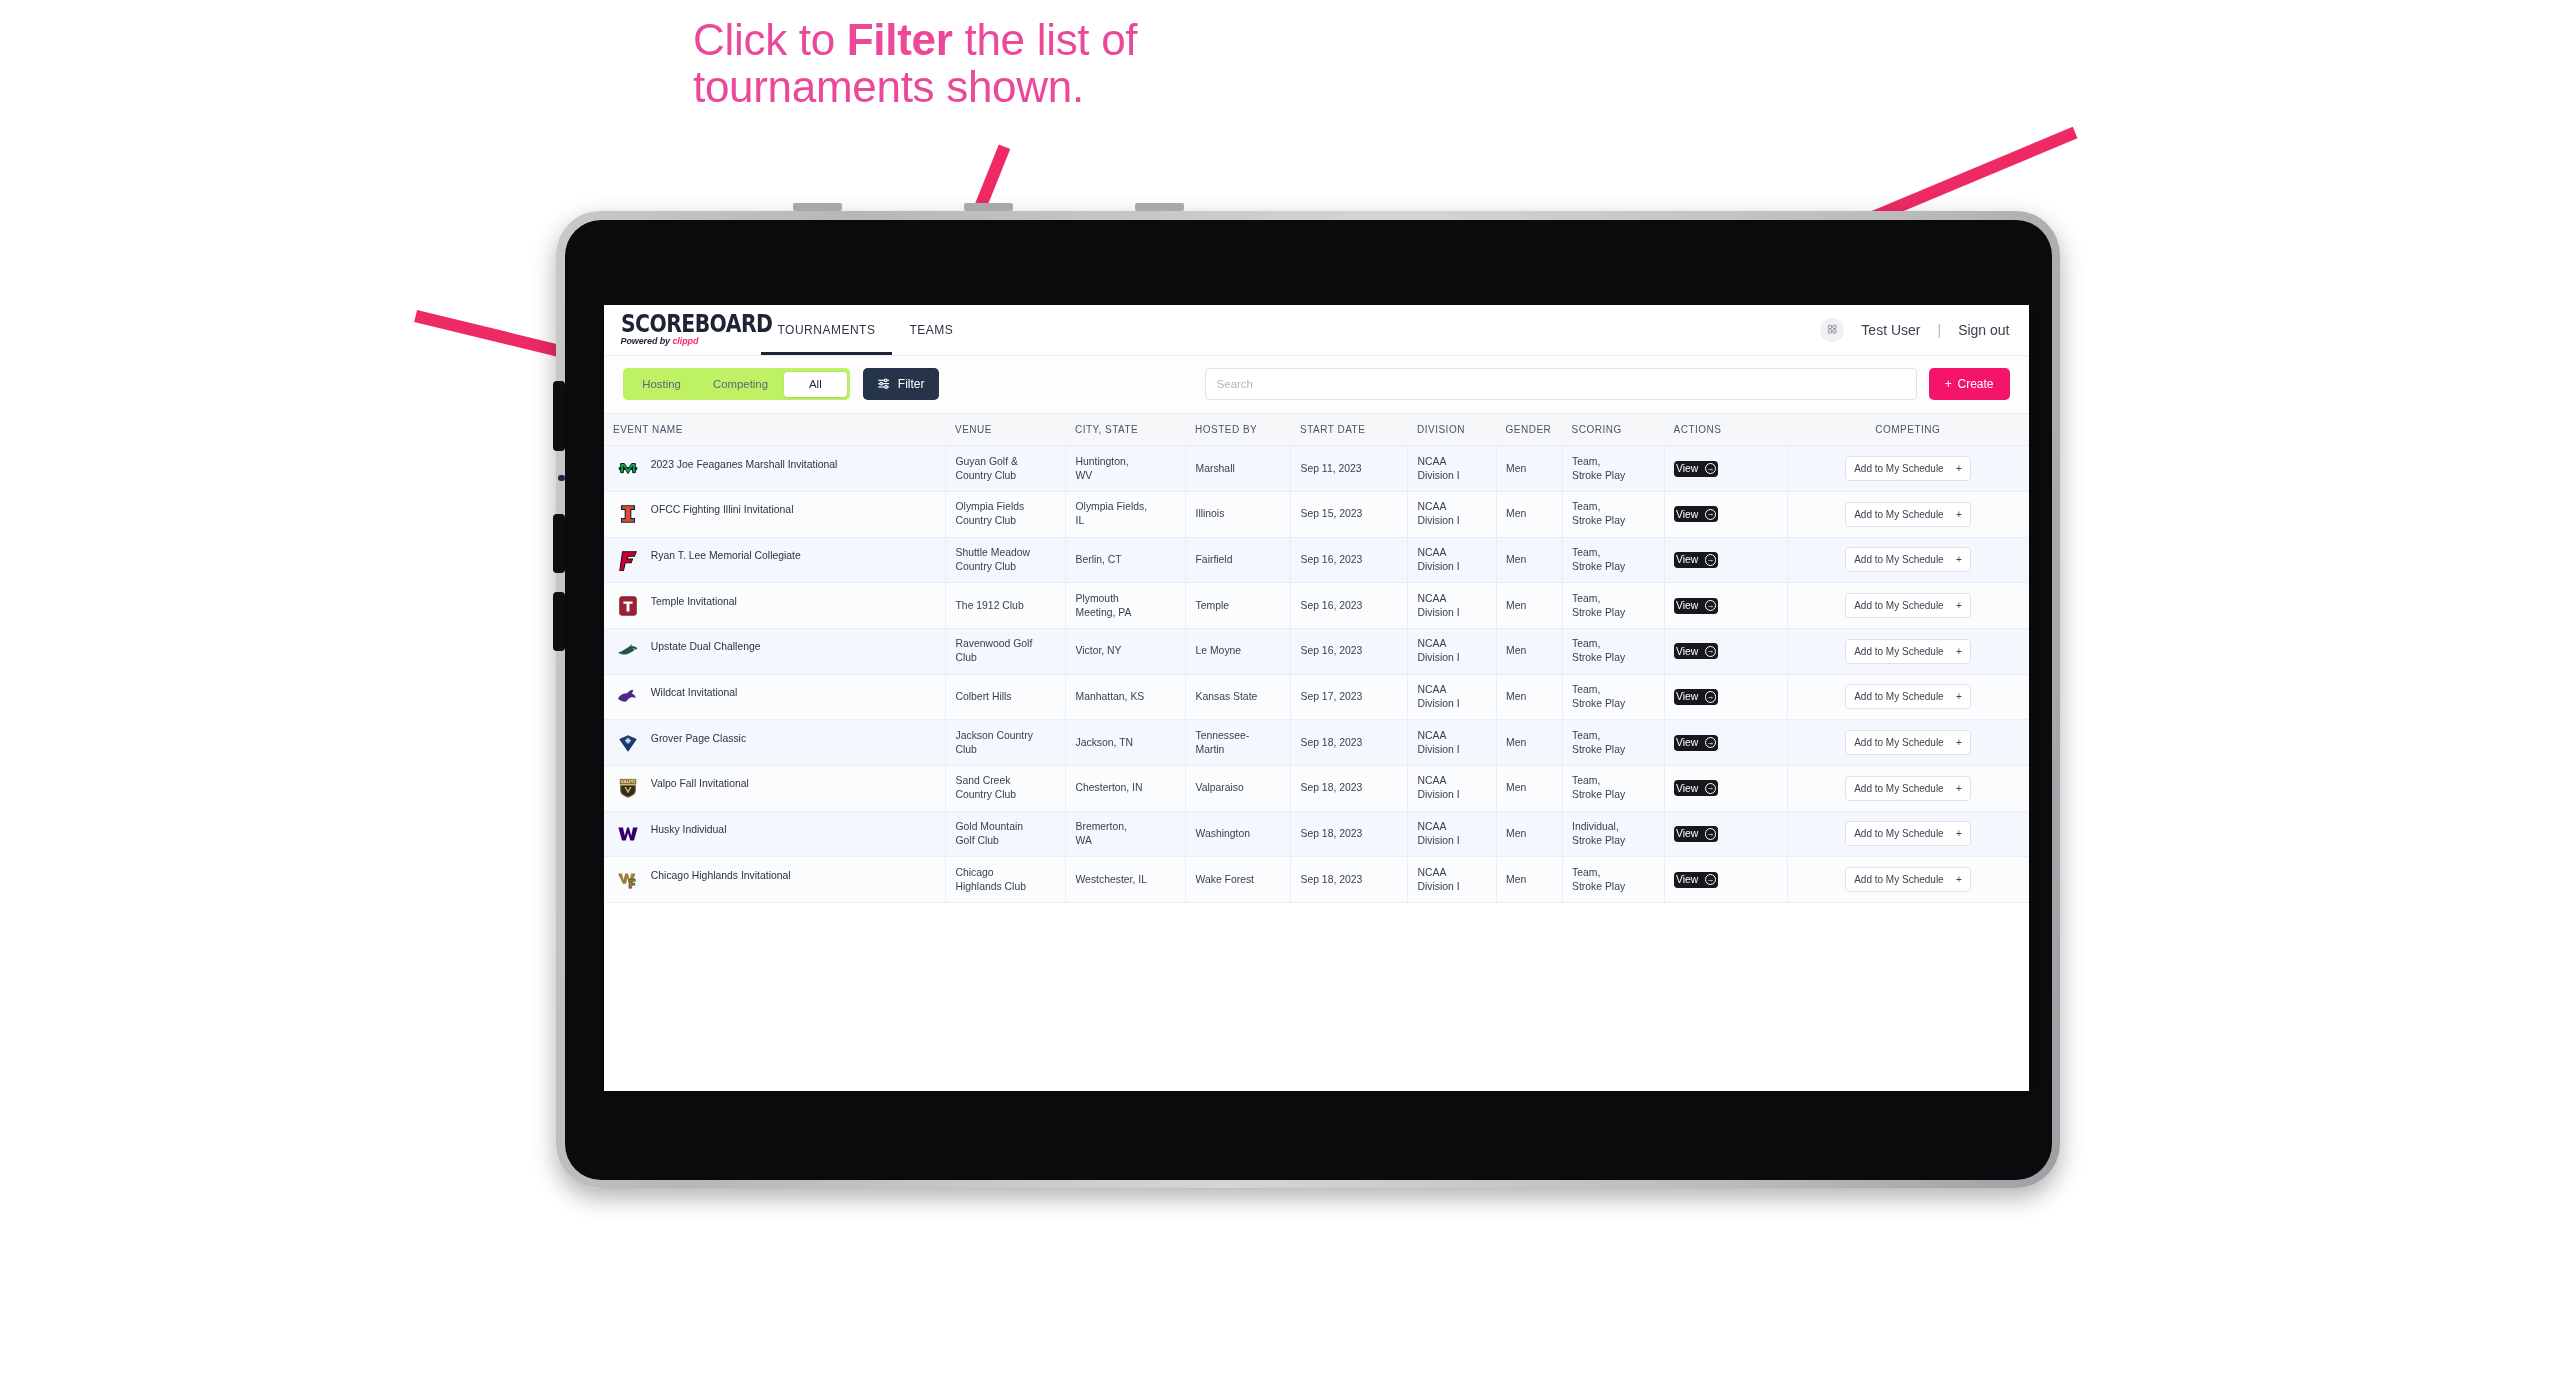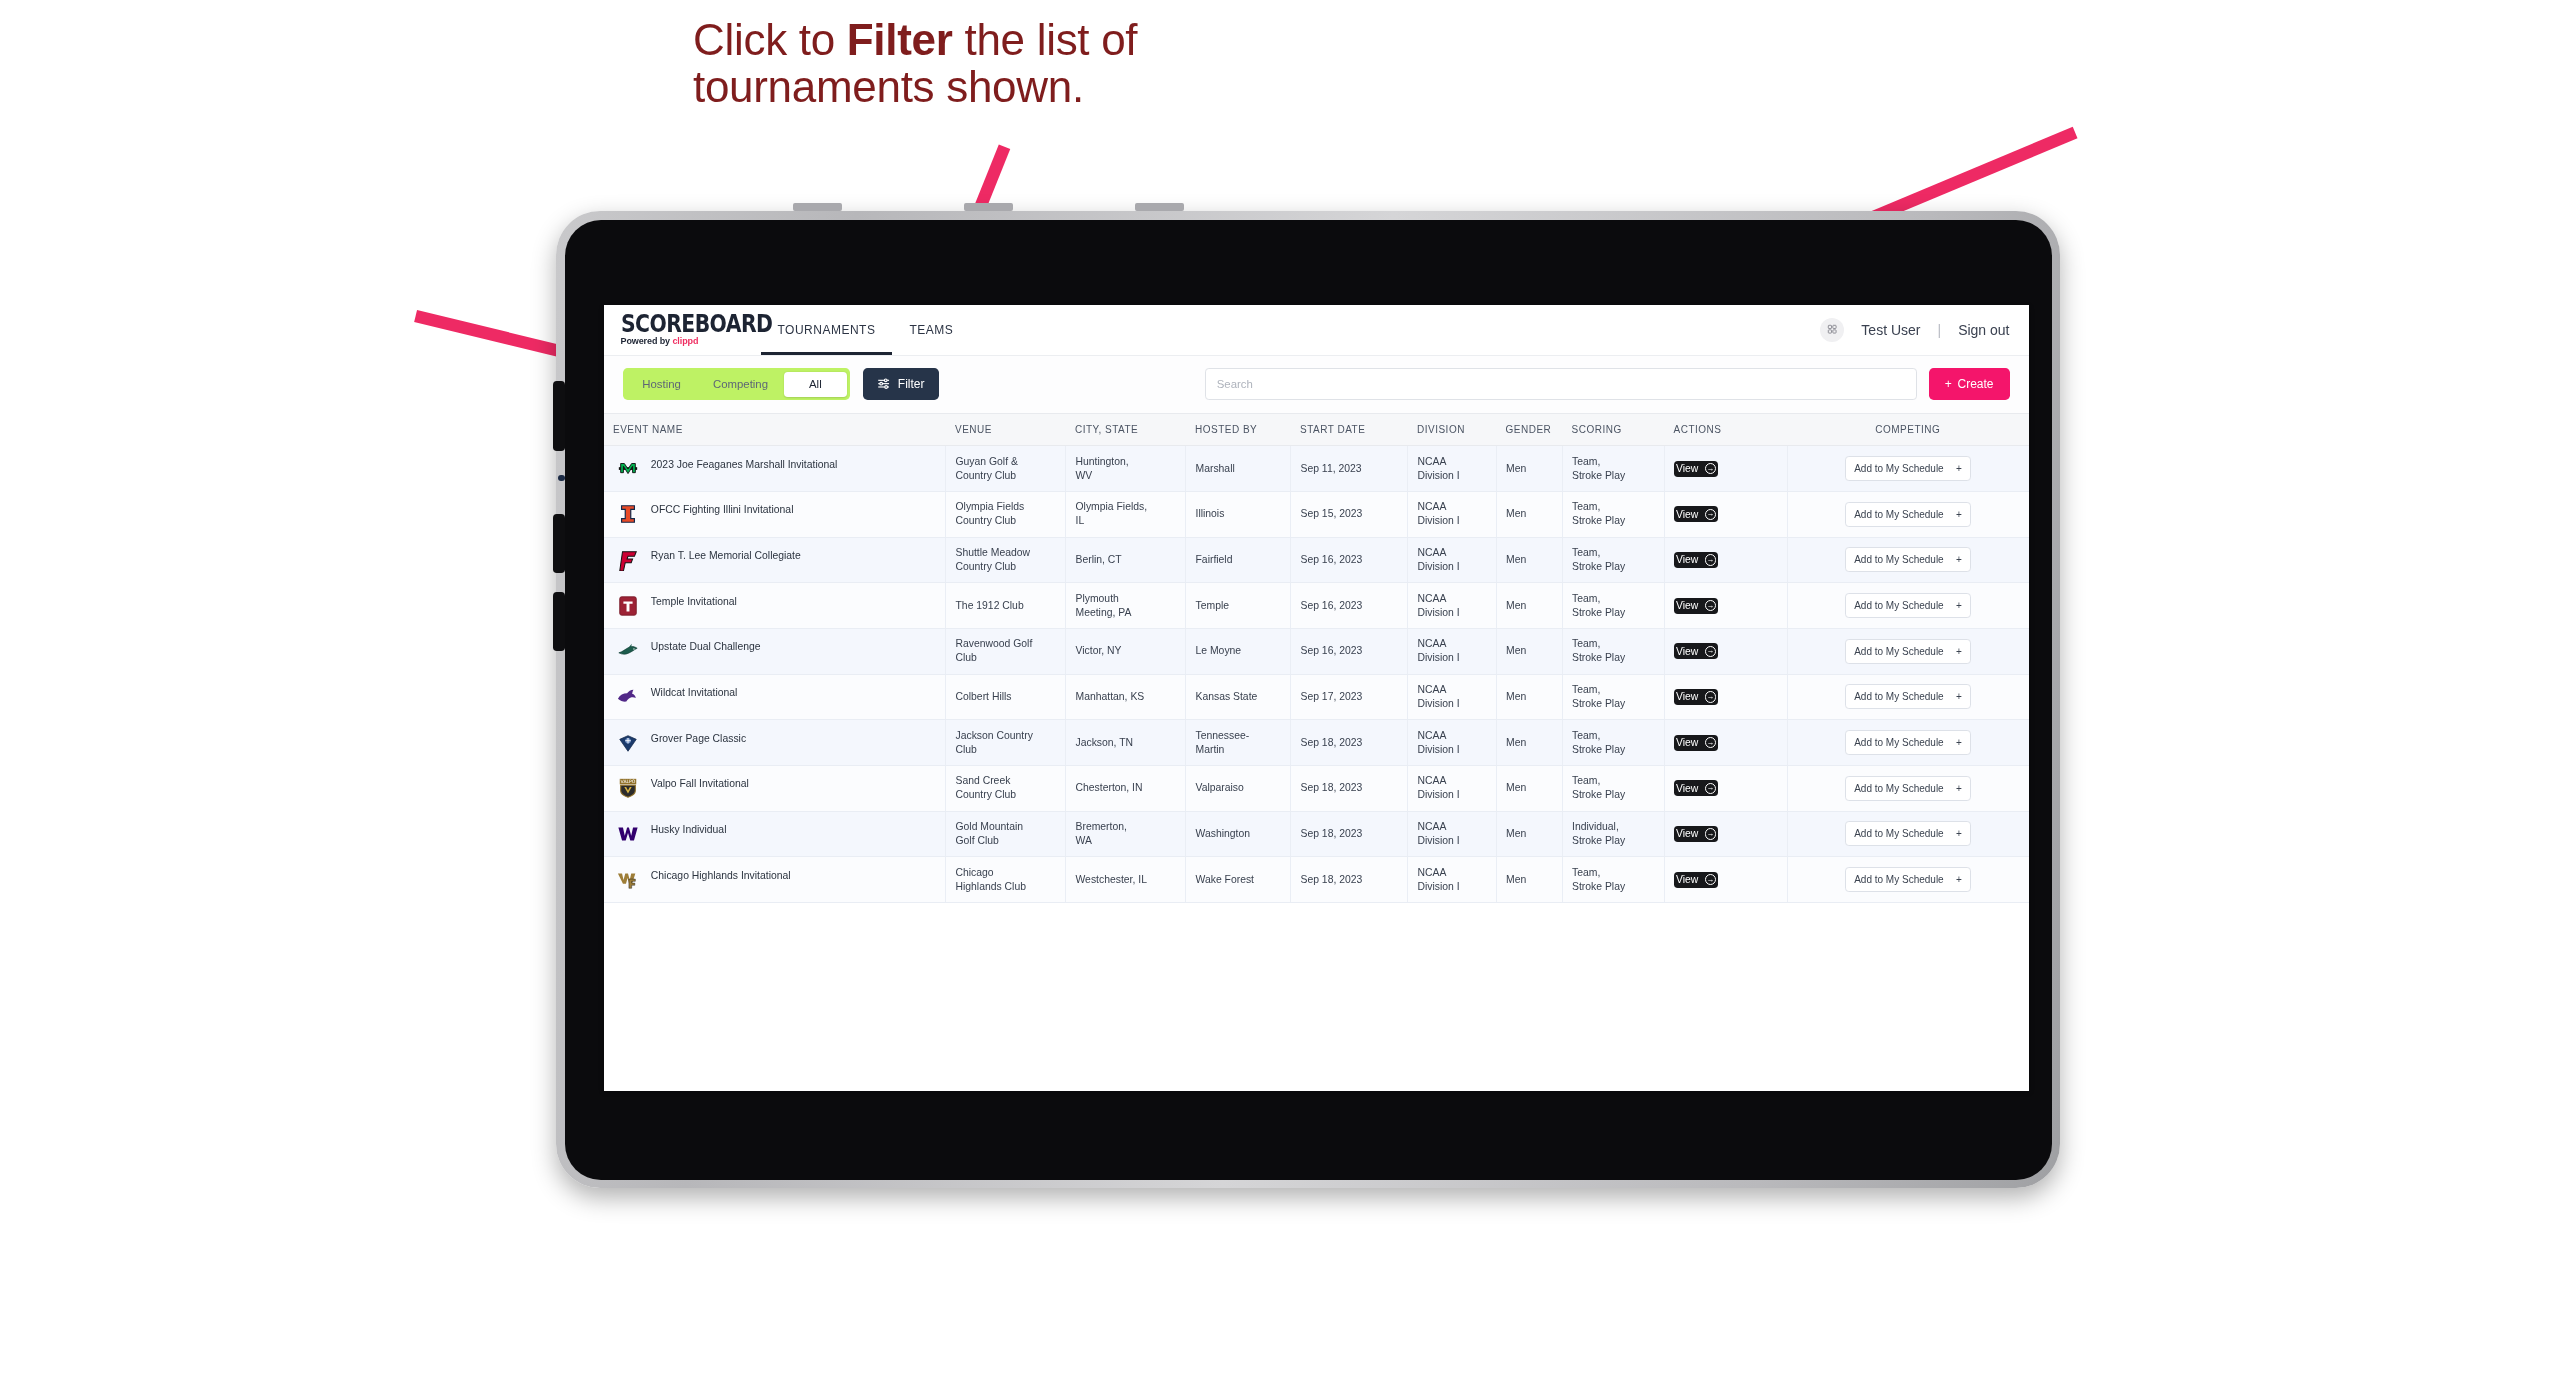--- a/index.html
+++ b/index.html
@@ -7,21 +7,21 @@
     width: 2576px; height: 1386px;
     background: #ffffff;
     font-family: "Liberation Sans", sans-serif;
     overflow: hidden;
   }
   #stage { position: relative; width: 2576px; height: 1386px; }
 
   
   .annot {
     position: absolute;
-    color: #7f1d1d;
+    color: #ec4899;
     font-size: 44px;
     line-height: 1.06;
     font-weight: 400;
     letter-spacing: -0.3px;
     white-space: pre-line;
   }
   .annot b { font-weight: 700; }
   #annot-all      { left: 0px;    top: 161px; width: 446px; }
   #annot-filter   { left: 693px;  top: 17px;  width: 665px; }
   #annot-search   { left: 2088px; top: 66px;  width: 446px; }
@@ -95,20 +95,21 @@
     transform: scaleY(1.18) scaleX(0.97);
     transform-origin: left center;
     line-height: 1;
   }
   #brand-sub {
     margin-top: 1px;
     font-size: 9px;
     font-weight: 700;
     color: #1d2433;
     letter-spacing: -0.1px;
+    font-style: italic;
   }
   #brand-sub .clippd { color: #ef2f62; }
 
   .navtab {
     display: flex; align-items: center;
     padding: 0 17px;
     font-size: 12px;
     letter-spacing: 0.5px;
     color: #2c3444;
     position: relative;

